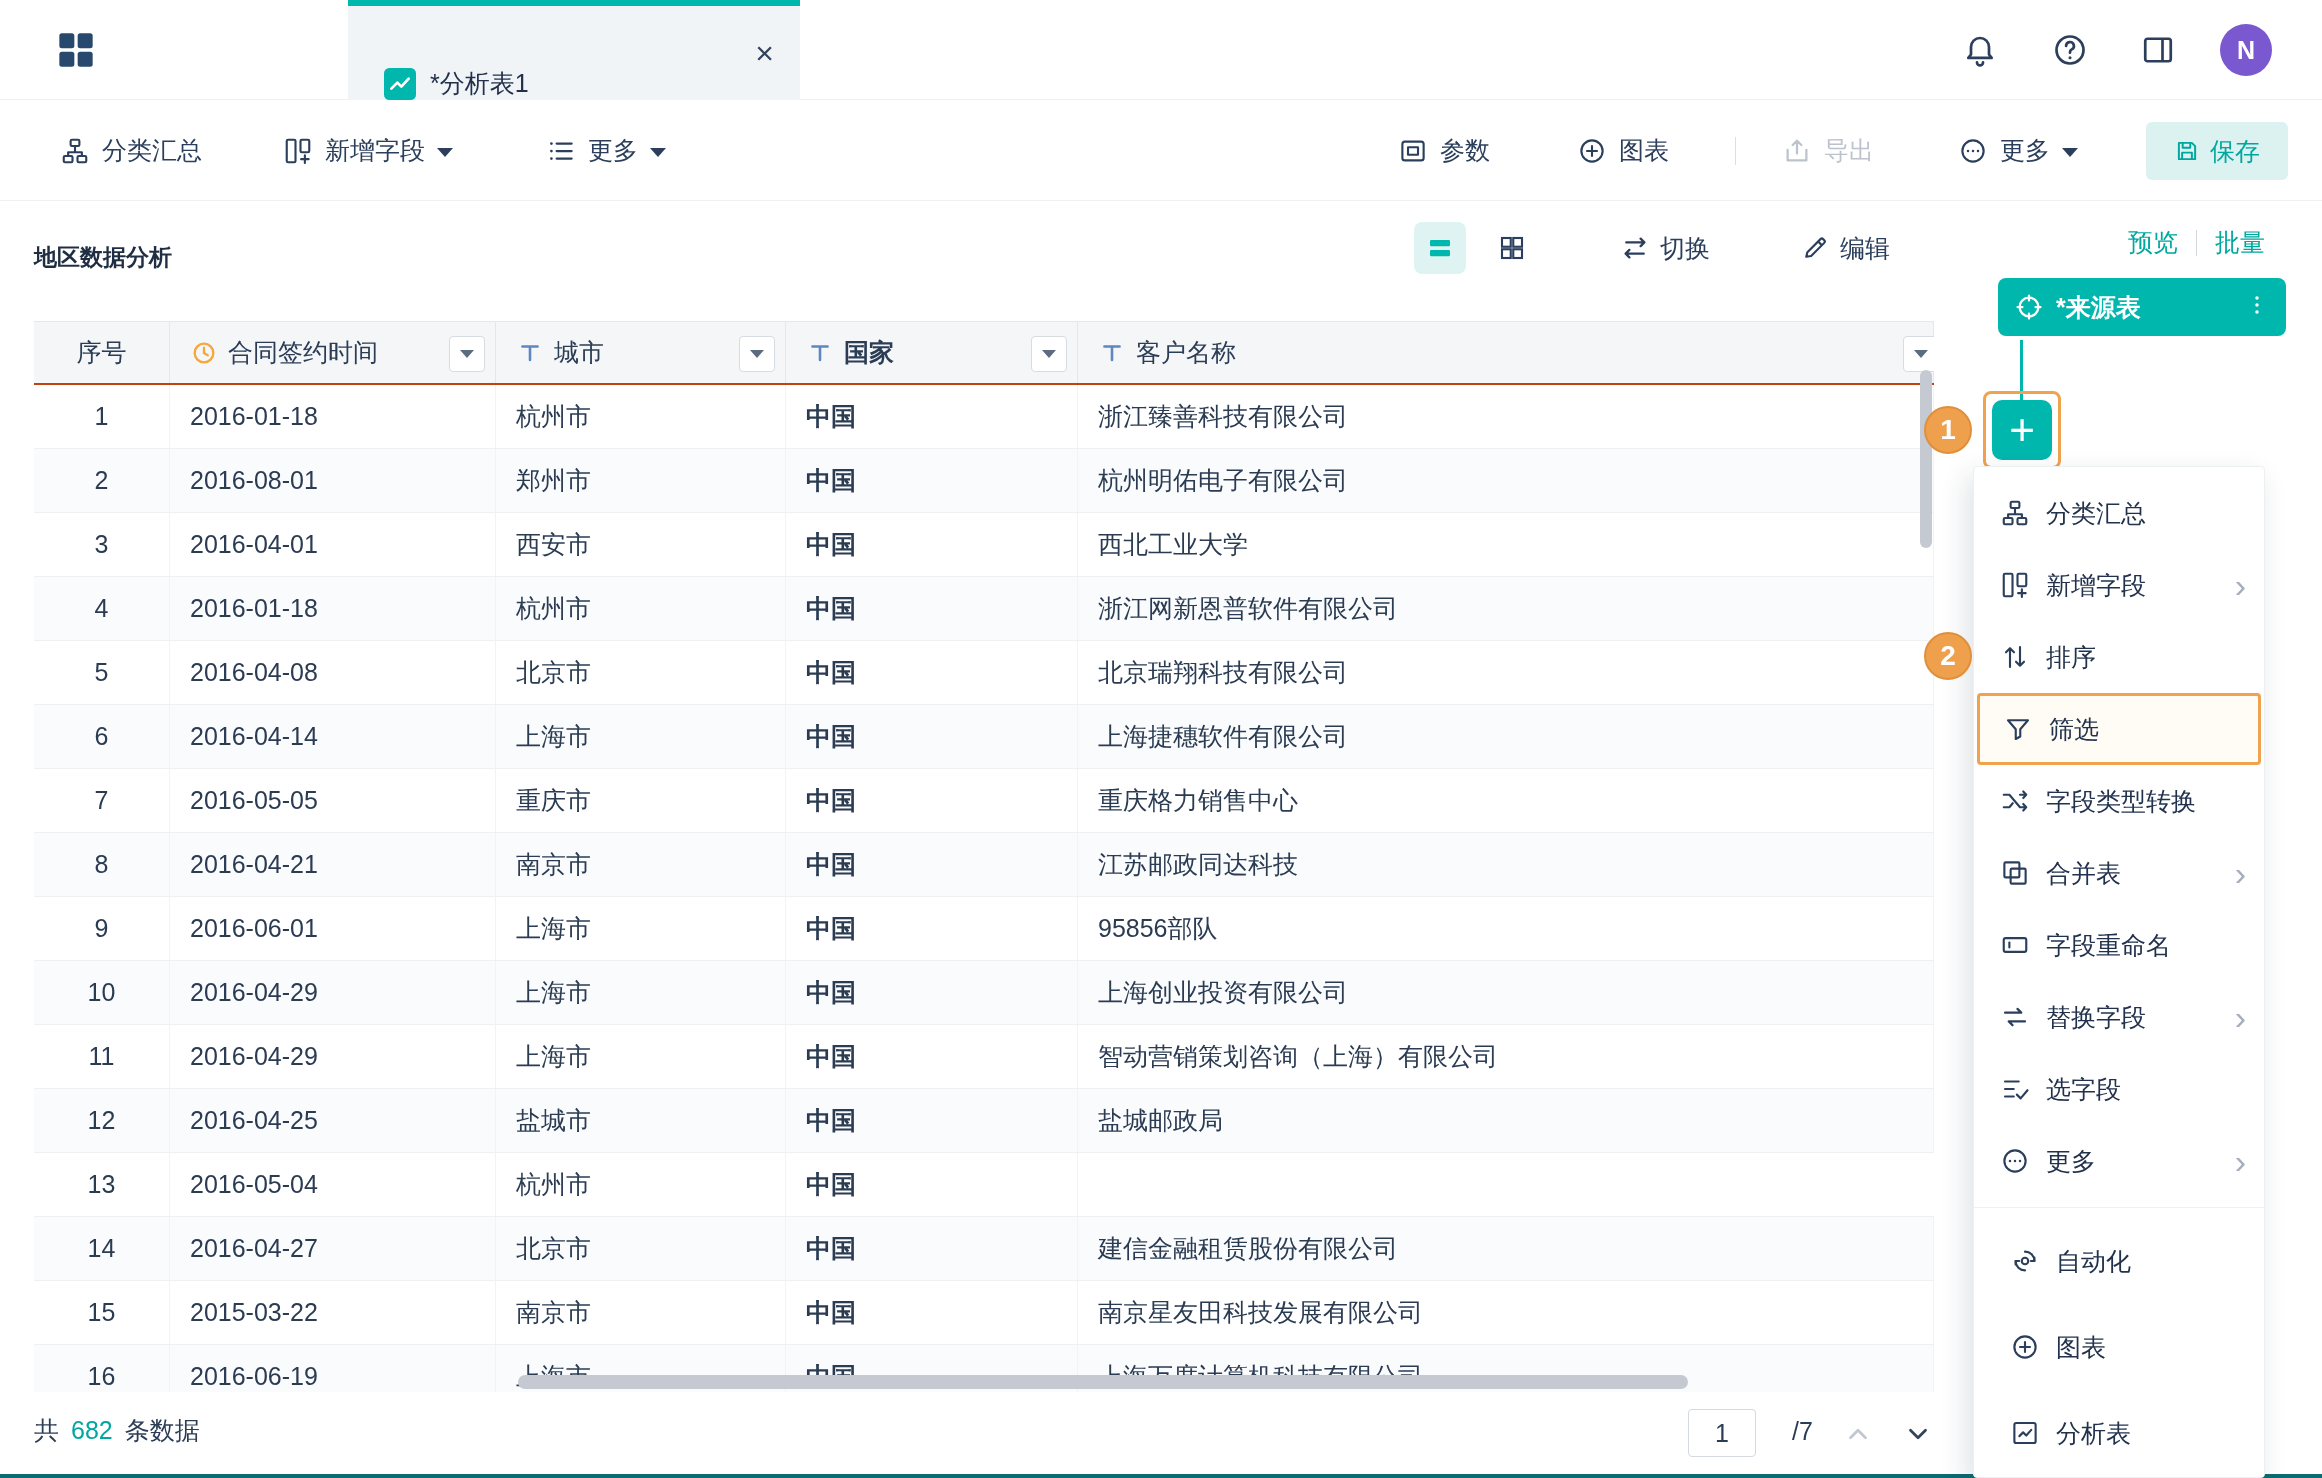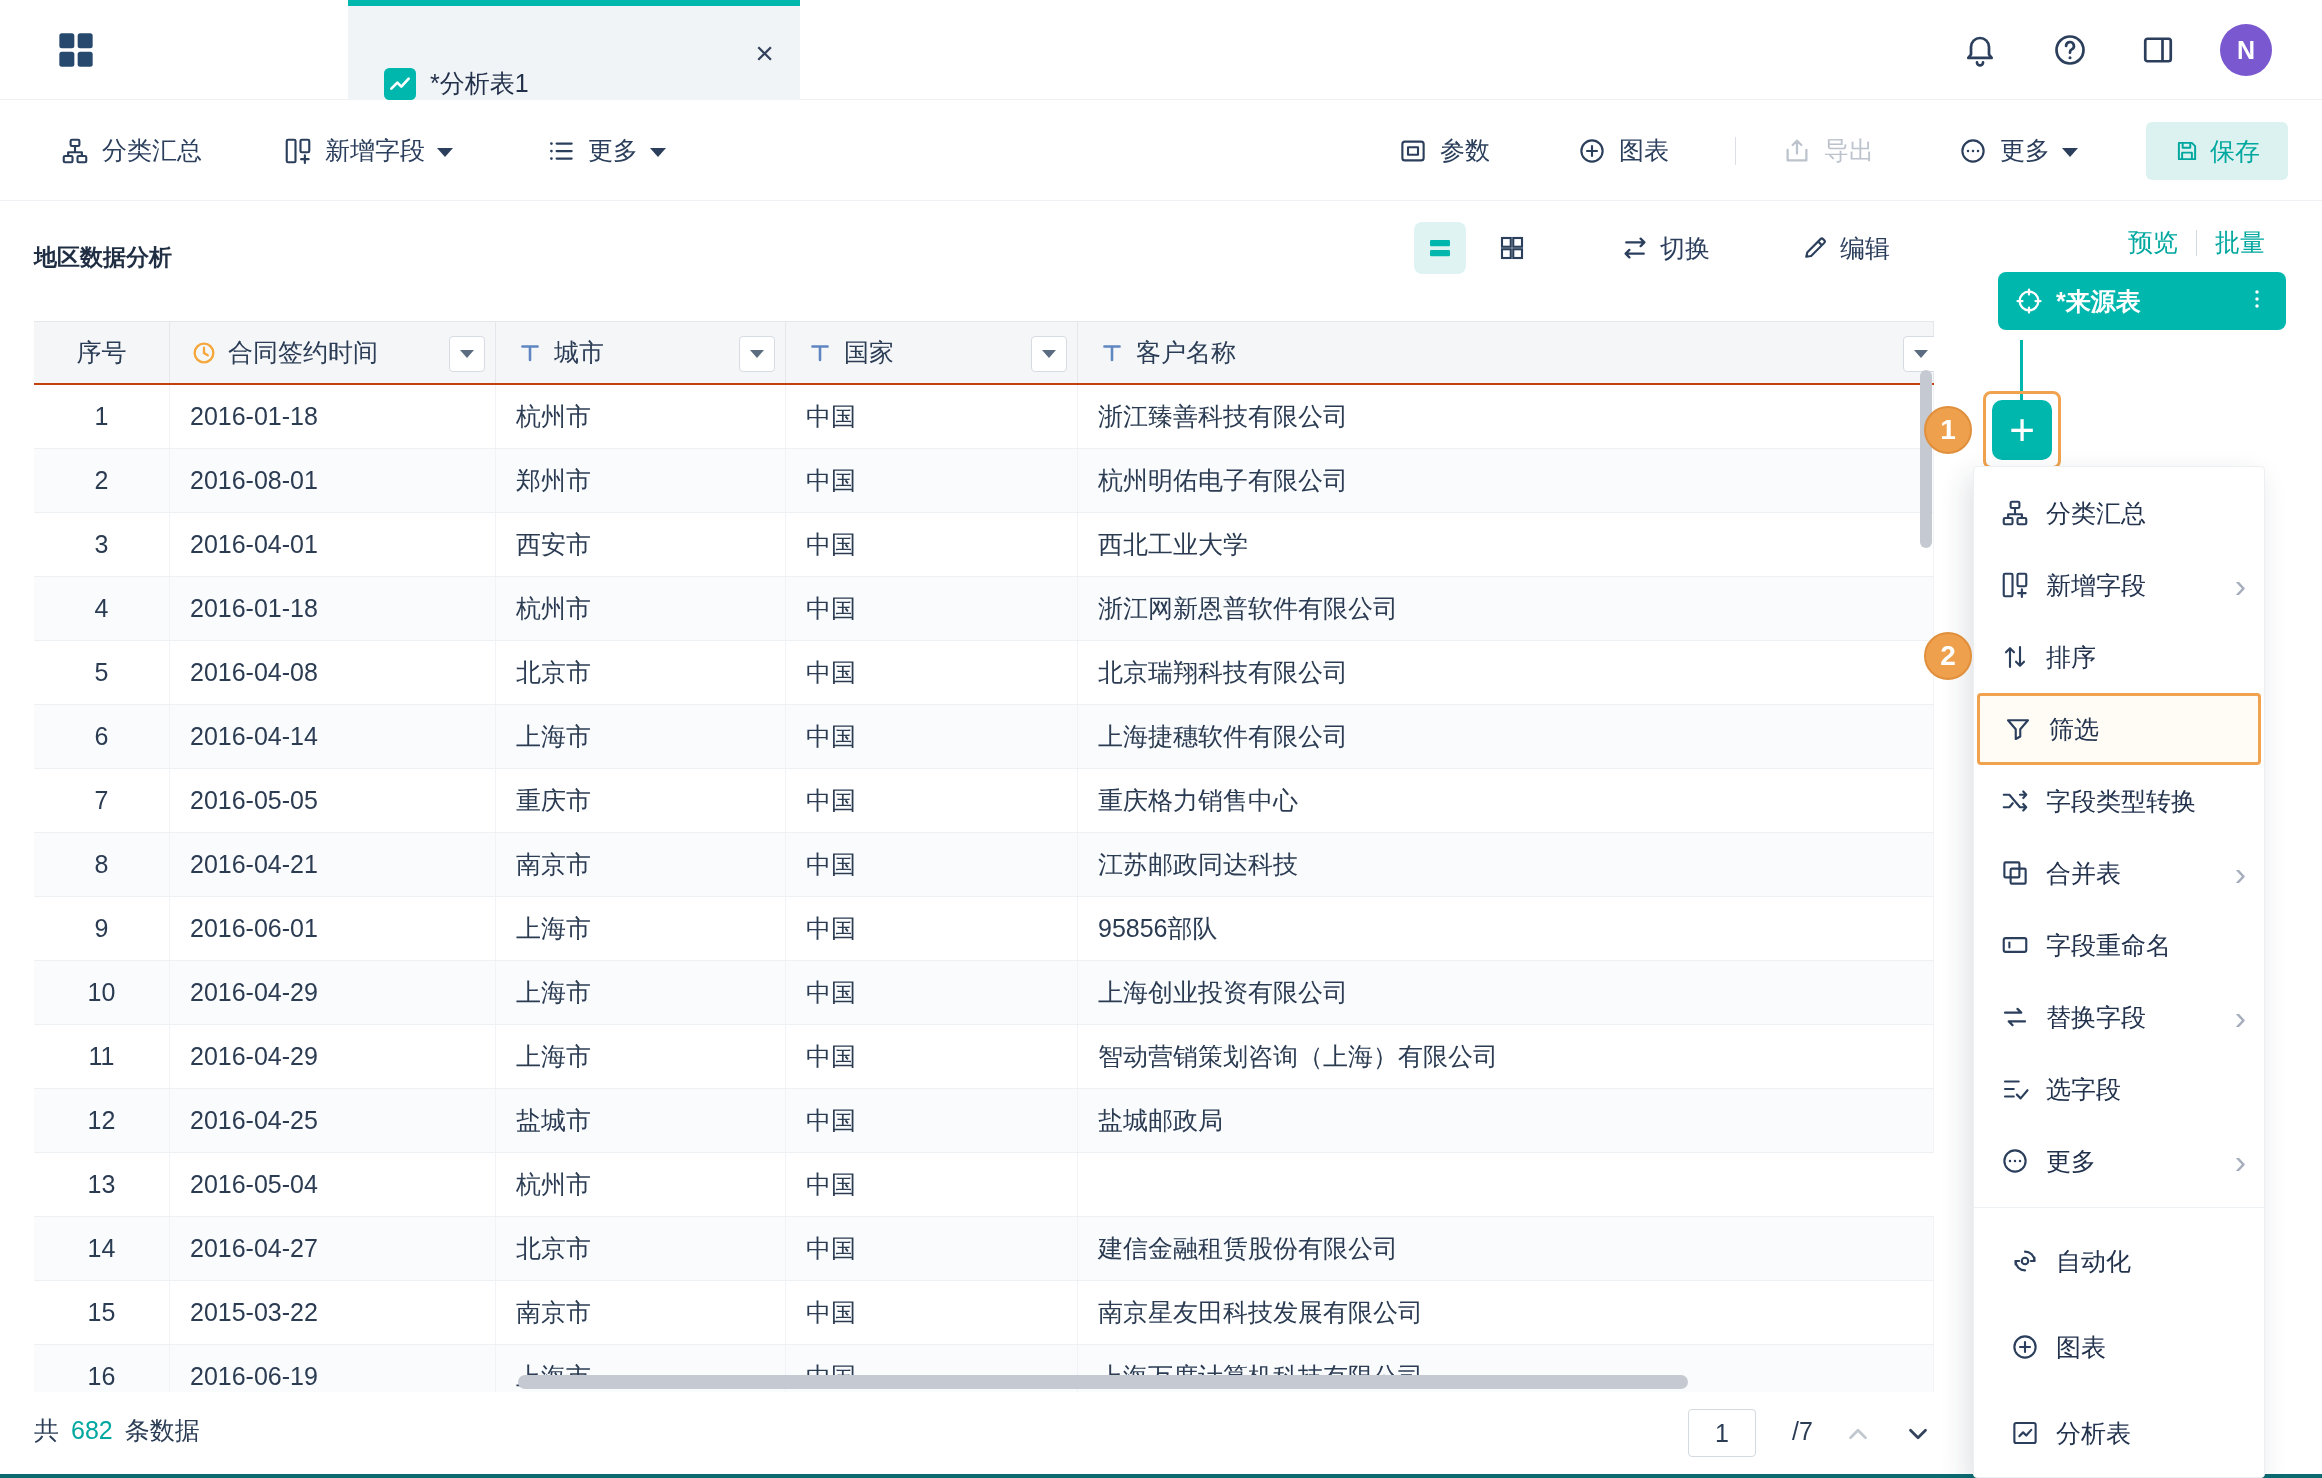--- a/index.html
+++ b/index.html
@@ -57,36 +57,36 @@
   .fi { width:28px; height:28px; flex:0 0 auto; }
   .th-caret { position:absolute; right:10px; top:14px; width:36px; height:36px; background:#fff;
               border:1px solid #d7dce3; border-radius:4px; display:flex; align-items:center; justify-content:center; cursor:pointer; }
   .th-caret .tri { width:0; height:0; border-left:7px solid transparent; border-right:7px solid transparent; border-top:8px solid #5b6b80; }
   .th.c4 .th-caret { right:-6px; }
   .tr { display:flex; height:64px; border-bottom:1px solid #eef1f4; background:#fff; }
   .tr:nth-child(even) { background:#fafbfd; }
   .td { display:flex; align-items:center; padding-left:20px; border-right:1px solid #f1f3f6;
         font-size:25px; color:#2a3b52; overflow:hidden; white-space:nowrap; }
   .td.c0 { justify-content:center; padding-left:0; }
-  .c0 { width:136px; } .c1 { width:326px; } .c2 { width:290px; } .c3 { width:292px; } .c4 { width:856px; }
+  .c0 { width:136px; } .c1 { width:326px; } .c2 { width:290px; } .c3 { width:292px;font-weight:bold; } .c4 { width:856px; }
   .vscroll { position:absolute; right:2px; top:49px; width:12px; height:178px; background:#c5cad2; border-radius:6px; cursor:pointer; }
   .hscroll { position:absolute; left:484px; bottom:3px; width:1170px; height:14px; background:#c5cad2; border-radius:7px; cursor:pointer; }
 
   
   .footer { position:absolute; left:0; top:1392px; right:0; height:82px; background:#fff; z-index:2; }
   .total { position:absolute; left:34px; top:22px; font-size:25px; color:#2b3c55; display:flex; gap:12px; align-items:center; }
   .total .num { color:#00a79f; }
   .page-input { position:absolute; left:1688px; top:17px; width:68px; height:48px; border:1px solid #d5dae0;
                 border-radius:4px; text-align:center; font-size:25px; color:#2b3c55; font-family:"Liberation Sans",sans-serif; background:#fff; }
   .page-total { position:absolute; left:1792px; top:25px; font-size:25px; color:#2b3c55; }
   .pg-btn { position:absolute; top:20px; width:44px; height:44px; display:flex; align-items:center; justify-content:center; cursor:pointer; }
   .win-edge { position:absolute; left:0; right:0; bottom:0; height:4px; background:#0b6b70; z-index:3; }
 
   
-  .source-btn { position:absolute; left:1998px; top:272px; width:288px; height:58px; background:#00b7ae;
+  .source-btn { position:absolute; left:1998px; top:278px; width:288px; height:58px; background:#00b7ae;
                 border-radius:8px; color:#fff; display:flex; align-items:center; padding:0 16px;
                 font-size:25px; font-weight:bold; cursor:pointer; z-index:4; }
   .source-btn .s-ic { width:30px; height:30px; margin-right:12px; }
   .source-btn .s-title { flex:1; }
   .source-btn .kebab { width:26px; height:30px; cursor:pointer; }
   .connector { position:absolute; left:2020px; top:340px; width:3px; height:62px; background:#00b7ae; z-index:3; }
   .plus-outline { position:absolute; left:1983px; top:391px; width:78px; height:78px; border:3px solid #f0a24e; border-radius:8px; z-index:6; pointer-events:none; }
   .plus-btn { position:absolute; left:1992px; top:400px; width:60px; height:60px; background:#00b7ae; border-radius:10px;
               color:#fff; font-size:44px; line-height:1; display:flex; align-items:center; justify-content:center; cursor:pointer; z-index:6; }
   .ann { position:absolute; width:48px; height:48px; border-radius:50%; background:#efa04c; border:2px solid #e08f3c;

